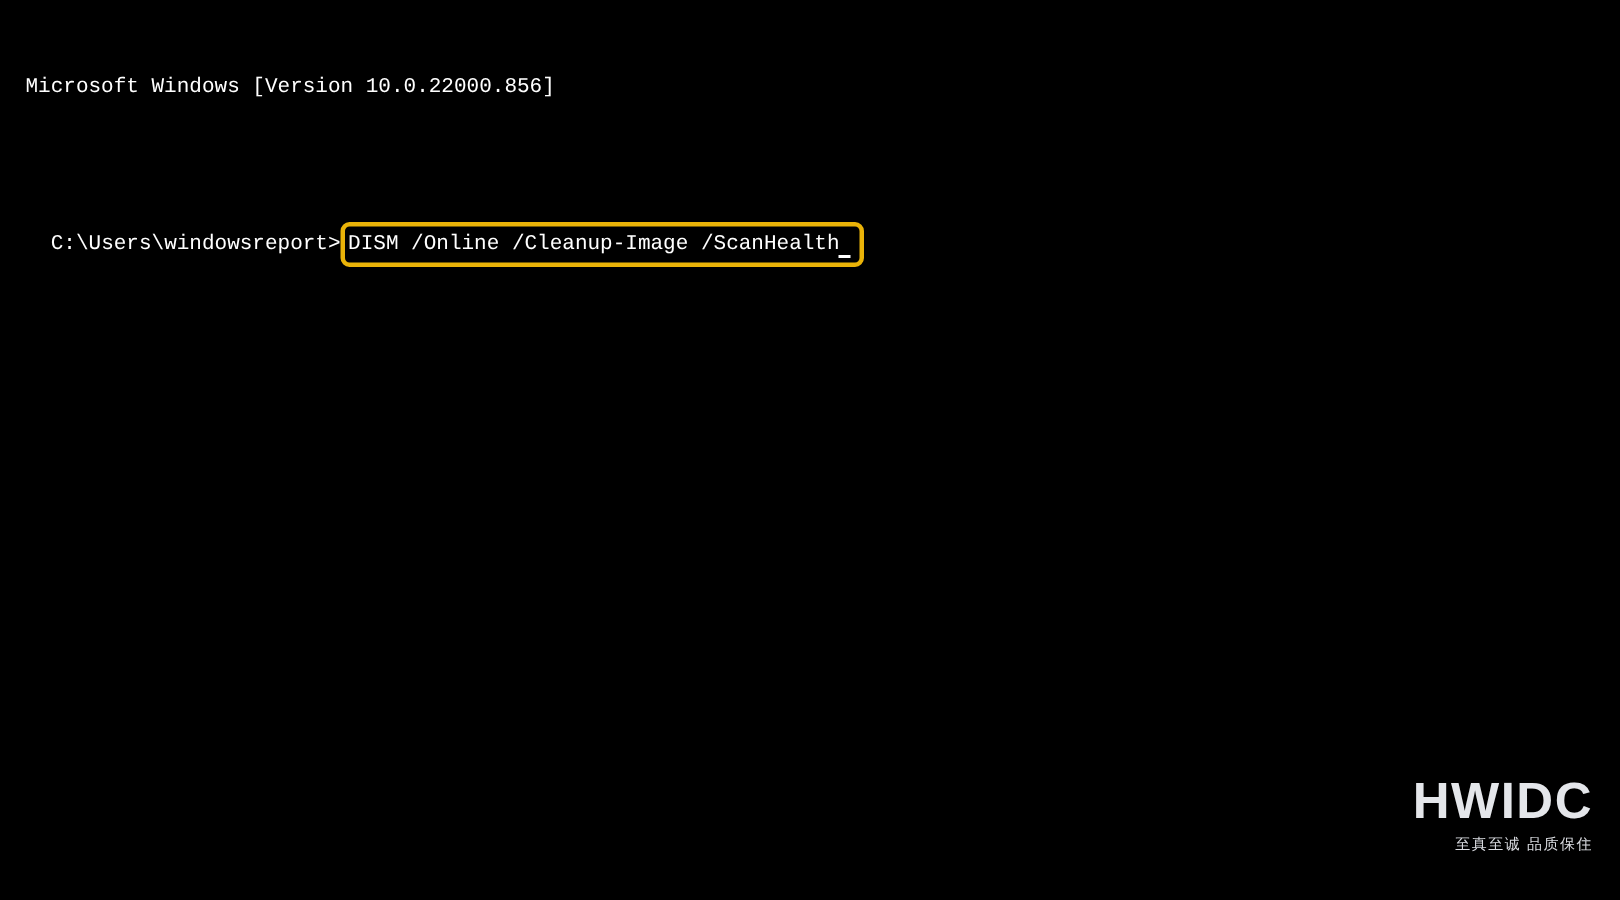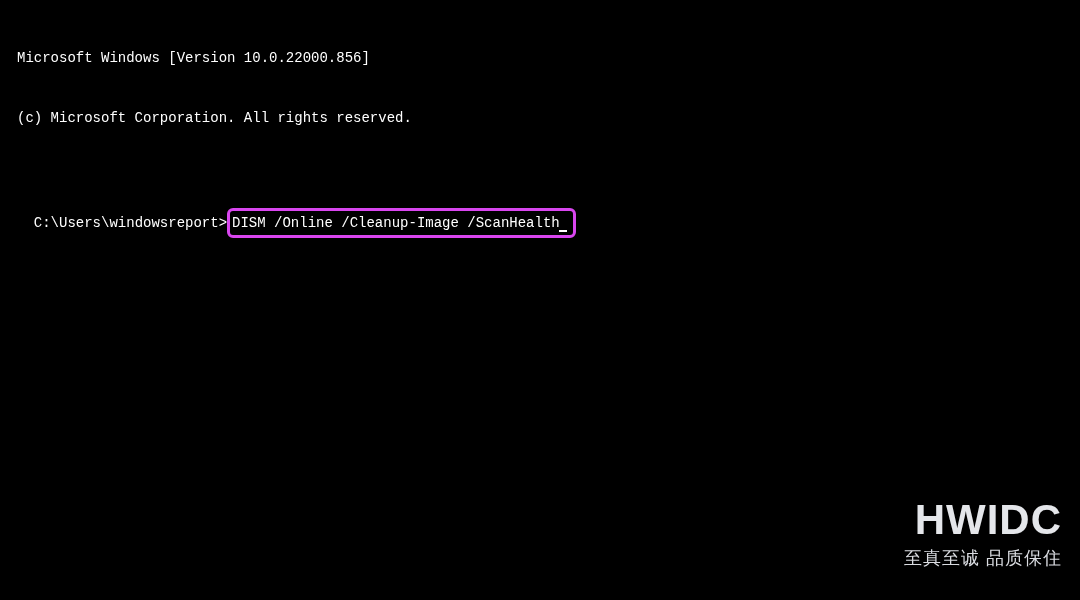--- a/index.html
+++ b/index.html
@@ -24,21 +24,21 @@
       margin-left: 13px;
     }
     .line {
       display: block;
     }
     .prompt-line {
       position: relative;
       display: inline-block;
     }
     .highlight-box {
-      border: 3px solid #d946ef;
+      border: 3px solid #eab308;
       border-radius: 6px;
       padding: 2px 6px 2px 2px;
       display: inline-block;
       position: relative;
       text-align: center;
     }
     .cursor {
       display: inline-block;
       width: 8px;
       height: 2px;
@@ -49,40 +49,39 @@
     }
     .watermark {
       position: absolute;
       right: 18px;
       bottom: 30px;
       text-align: right;
       color: #d9dbe0;
     }
     .watermark-title {
       font-family: Arial, Helvetica, sans-serif;
-      font-size: 42px;
+      font-size: 34px;
       font-weight: 700;
       letter-spacing: 1px;
       color: #e4e6ea;
     }
     .watermark-subtitle {
       font-family: 'Microsoft YaHei', Arial, sans-serif;
-      font-size: 18px;
+      font-size: 10px;
       color: #d9dbe0;
       margin-top: 2px;
       letter-spacing: 1px;
       text-align: right;
     }
   </style>
 </head>
 <body>
 
 <div class="terminal-content">
   <span class="line">Microsoft Windows [Version 10.0.22000.856]</span>
-  <span class="line">(c) Microsoft Corporation. All rights reserved.</span>
   <span class="line"> </span>
   <span class="prompt-line"><span>C:\Users\windowsreport&gt;</span><span class="highlight-box"><span>DISM /Online /Cleanup-Image /ScanHealth</span><span class="cursor"></span></span></span>
 </div>
 
 <div class="watermark">
   <div class="watermark-title">HWIDC</div>
   <div class="watermark-subtitle">至真至诚 品质保住</div>
 </div>
 
 </body></html>

